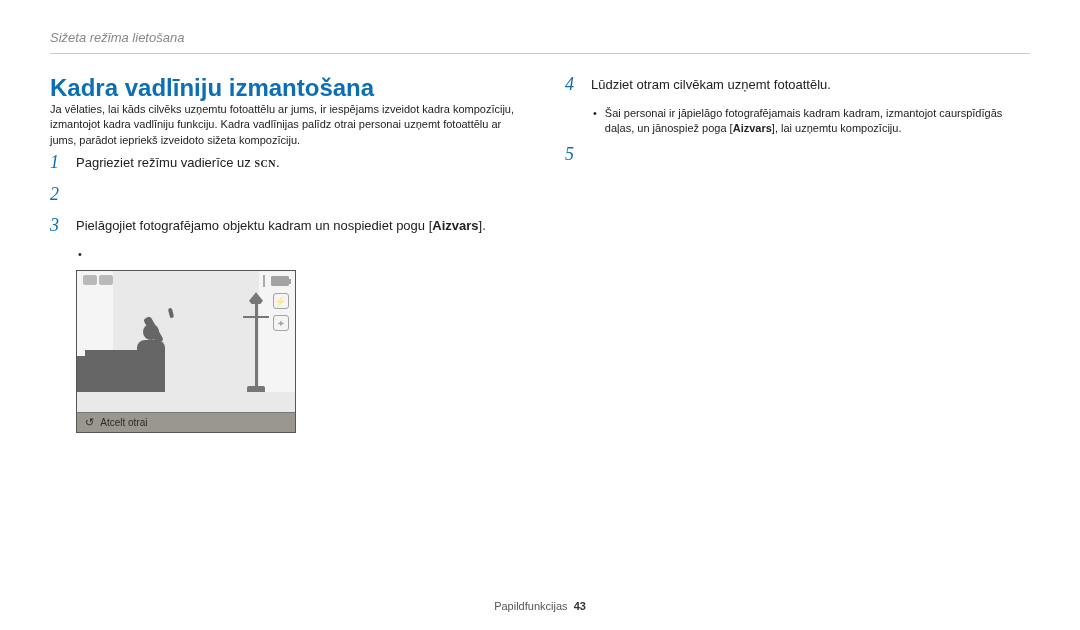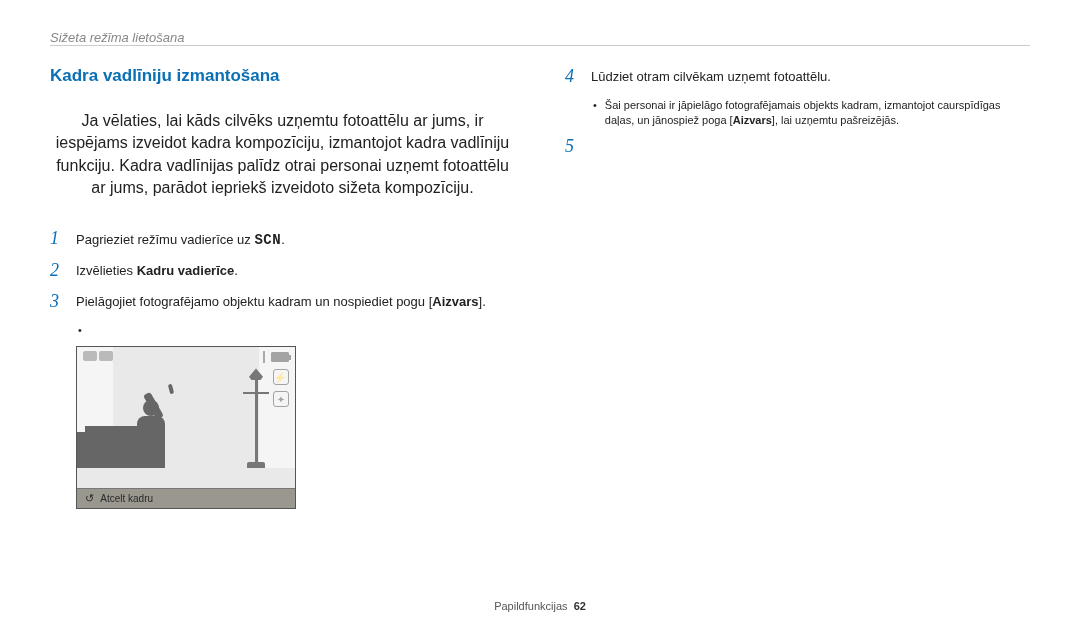--- a/index.html
+++ b/index.html
@@ -11,47 +11,46 @@
     position: relative;
     color: #222;
   }
   .page {
     padding: 30px 50px 20px 50px;
   }
   .page-header {
     font-size: 13px;
     color: #888;
     font-style: italic;
-    padding-bottom: 0;
+    padding-bottom: 8px;
     border-bottom: 1px solid #ccc;
     margin-bottom: 20px;
   }
   .columns {
     display: flex;
     gap: 50px;
   }
   .col-left {
     flex: 1;
     max-width: 480px;
   }
   .col-right {
     flex: 1;
     max-width: 470px;
   }
   .section-title {
     color: #0a6fb5;
-    font-size: 17px;
+    font-size: 24px;
     font-weight: bold;
-    margin-bottom: 24px;
+    margin-bottom: 0;
   }
   .intro {
-    font-size: 16px;
+    font-size: 11px;
     line-height: 1.4;
-    margin-bottom: 28px;
-    text-align: center;
+    margin-bottom: 4px;
   }
   .steps { }
   .step {
     display: flex;
     align-items: flex-start;
     gap: 10px;
     margin-bottom: 10px;
   }
   .step-num {
     color: #0a6fb5;
@@ -73,22 +72,22 @@
     font-size: 11px;
     line-height: 1.4;
     margin-left: 28px;
     margin-top: 4px;
     margin-bottom: 8px;
   }
   .sub-bullet .dot { font-size: 11px; }
   .sub-bullet .sb-text b { font-weight: bold; }
   .scn-icon {
     font-weight: bold;
-    font-family: Liberation Mono, monospace;
-    font-size: 14px;
+    font-family: Liberation Serif, serif;
+    font-size: 10px;
     letter-spacing: 0.5px;
   }
   .camera-screen {
     margin-left: 26px;
     margin-top: 4px;
     width: 220px;
     height: 163px;
     border: 1px solid #555;
     position: relative;
     background: #e9e9e9;
@@ -235,23 +234,20 @@
 
         <div class="step">
           <span class="step-num">1</span>
           <span class="step-text">
             <span>Pagrieziet režīmu vadierīce uz </span><span class="scn-icon">SCN</span><span>.</span>
           </span>
         </div>
 
         <div class="step">
           <span class="step-num">2</span>
-          <span class="step-text">
-            <span>Izvēlieties </span><b>Kadru vadierīce</b><span>.</span>
-          </span>
         </div>
 
         <div class="step">
           <span class="step-num">3</span>
           <span class="step-text">
             <span>Pielāgojiet fotografējamo objektu kadram un nospiediet pogu [</span><b>Aizvars</b><span>].</span>
           </span>
         </div>
 
         <div class="sub-bullet">
@@ -283,43 +279,43 @@
             </div>
             <div class="cs-lamppost">
               <div class="pole"></div>
                 <div class="top"></div>
                 <div class="arm"></div>
                 <div class="base"></div>
             </div>
           </div>
           <div class="cs-bottom">
             <span class="back">↺</span>
-            <span>Atcelt kadru</span>
+            <span>Atcelt otrai</span>
           </div>
         </div>
       </div>
     </div>
 
     <div class="col-right">
 
       <div class="step">
         <span class="step-num">4</span>
         <span class="step-text">
           <span>Lūdziet otram cilvēkam uzņemt fotoattēlu.</span>
         </span>
       </div>
       <div class="sub-bullet">
         <span class="dot">•</span>
         <span class="sb-text">
-          <span>Šai personai ir jāpielāgo fotografējamais objekts kadram, izmantojot caurspīdīgas daļas, un jānospiež poga [</span><b>Aizvars</b><span>], lai uzņemtu pašreizējās.</span>
+          <span>Šai personai ir jāpielāgo fotografējamais kadram kadram, izmantojot caurspīdīgās daļas, un jānospiež poga [</span><b>Aizvars</b><span>], lai uzņemtu kompozīciju.</span>
         </span>
       </div>
 
       <div class="step">
         <span class="step-num">5</span>
       </div>
     </div>
   </div>
 
   <div class="footer">
-    <span>Papildfunkcijas</span>&nbsp;&nbsp;<span class="pg">62</span>
+    <span>Papildfunkcijas</span>&nbsp;&nbsp;<span class="pg">43</span>
   </div>
 </div>
 
 </body></html>

